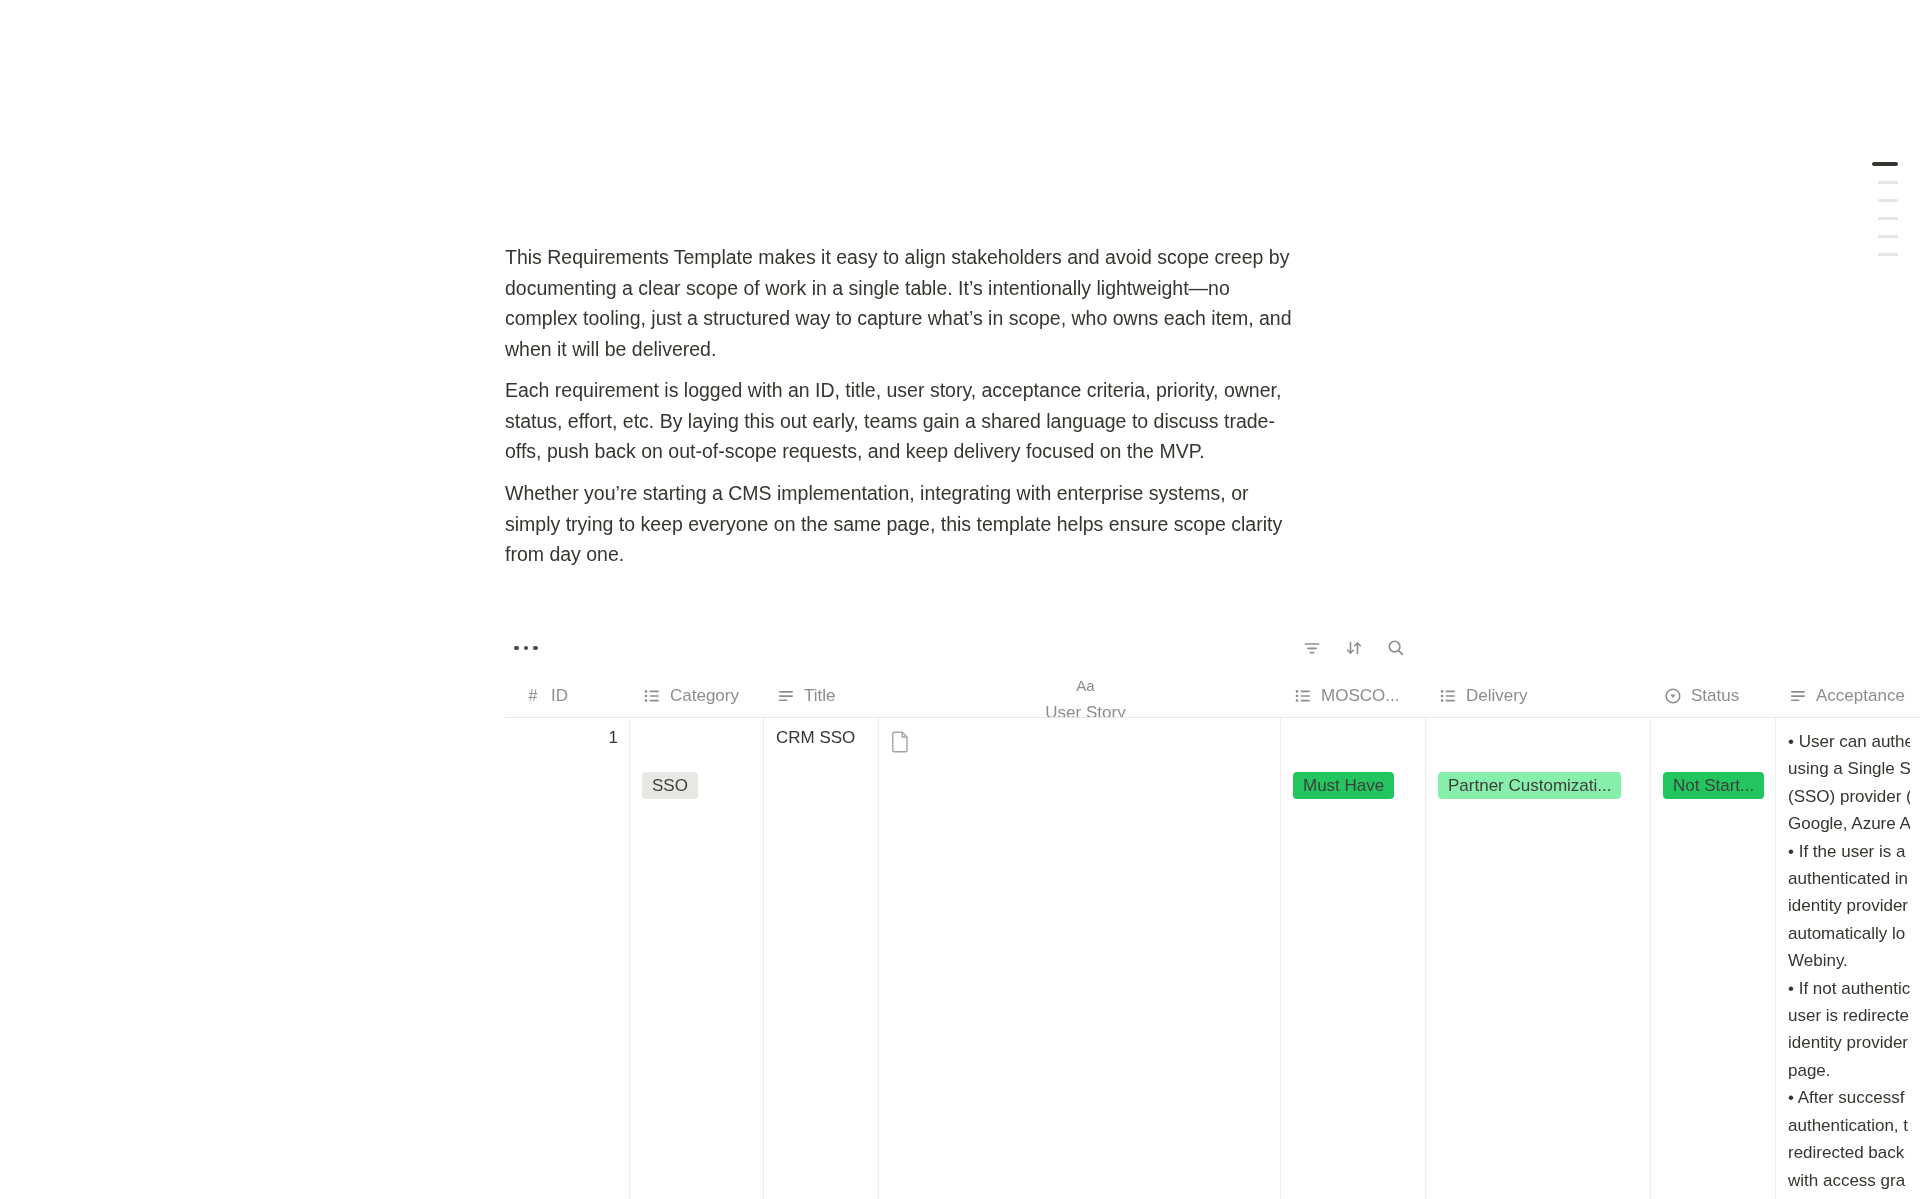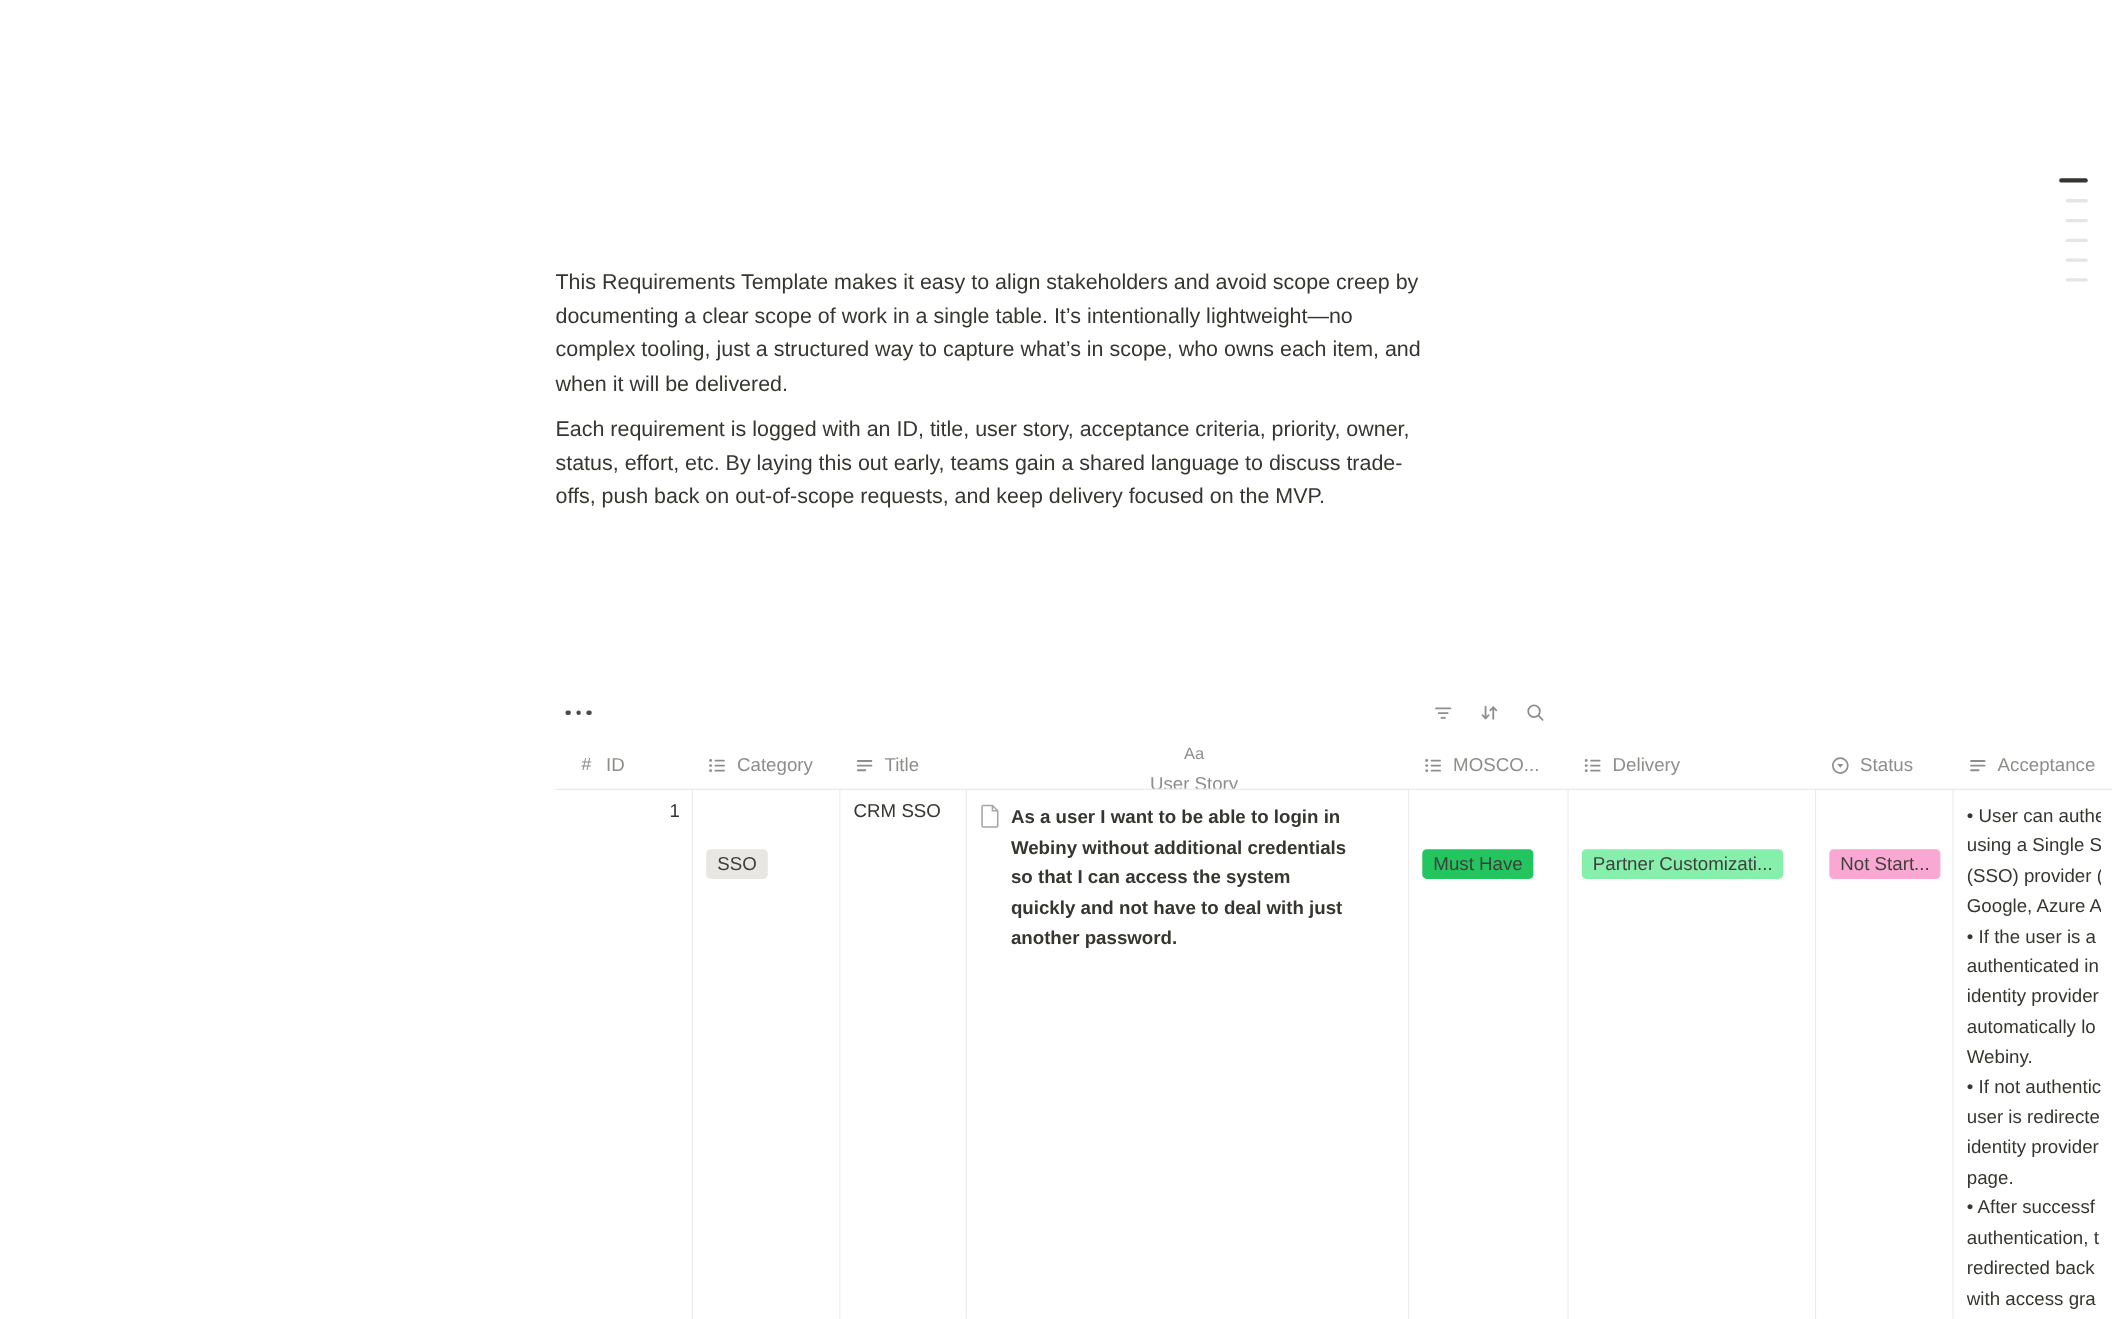--- a/index.html
+++ b/index.html
@@ -52,20 +52,23 @@
 
 <div class="canvas">
 
   <p class="para p1">This Requirements Template makes it easy to align stakeholders and avoid scope creep by
 documenting a clear scope of work in a single table. It’s intentionally lightweight—no
 complex tooling, just a structured way to capture what’s in scope, who owns each item, and
 when it will be delivered.</p>
   <p class="para p2">Each requirement is logged with an ID, title, user story, acceptance criteria, priority, owner,
 status, effort, etc. By laying this out early, teams gain a shared language to discuss trade-
 offs, push back on out-of-scope requests, and keep delivery focused on the MVP.</p>
+  <p class="para p3">Whether you’re starting a CMS implementation, integrating with enterprise systems, or
+simply trying to keep everyone on the same page, this template helps ensure scope clarity
+from day one.</p>
 
   <div class="outline">
     <span class="dash dark"></span>
     <span class="dash light"></span>
     <span class="dash light"></span>
     <span class="dash light"></span>
     <span class="dash light"></span>
     <span class="dash light"></span>
   </div>
 
@@ -206,34 +209,29 @@
     <span class="tag" style="background: rgb(232, 231, 228);">SSO</span>
   </div>
   <div class="cell" style="left:763px; width:115px;">
     <span>CRM SSO</span>
   </div>
   <div class="cell uscell" style="left:878px; width:402px;">
     <svg width="19" height="22" viewBox="0 0 19 22">
       <path d="M3 1.2 h8.2 L16 6 v13.6 a1.2 1.2 0 0 1 -1.2 1.2 H3 a1.2 1.2 0 0 1 -1.2 -1.2 V2.4 A1.2 1.2 0 0 1 3 1.2 z" fill="#ffffff" stroke="#a6a49f" stroke-width="1.4"></path>
       <path d="M11.2 1.2 V6 H16" fill="none" stroke="#a6a49f" stroke-width="1.4"></path>
     </svg>
-    <div class="ustext">As a user I want to be able to login in
-Webiny without additional credentials
-so that I can access the system
-quickly and not have to deal with just
-another password.</div>
   </div>
   <div class="cell" style="left:1280px; width:145px;">
     <span class="tag" style="background: #22c55e;">Must Have</span>
   </div>
   <div class="cell" style="left:1425px; width:225px;">
     <span class="tag" style="background: #86efac;">Partner Customizati...</span>
   </div>
   <div class="cell" style="left:1650px; width:125px;">
-    <span class="tag" style="background: #f9a8d4;">Not Start...</span>
+    <span class="tag" style="background: #22c55e;">Not Start...</span>
   </div>
   <div class="cell" style="left:1775px; width:145px;">
     <div class="acc">• User can authe
 using a Single S
 (SSO) provider (
 Google, Azure A
 • If the user is a
 authenticated in
 identity provider
 automatically lo

